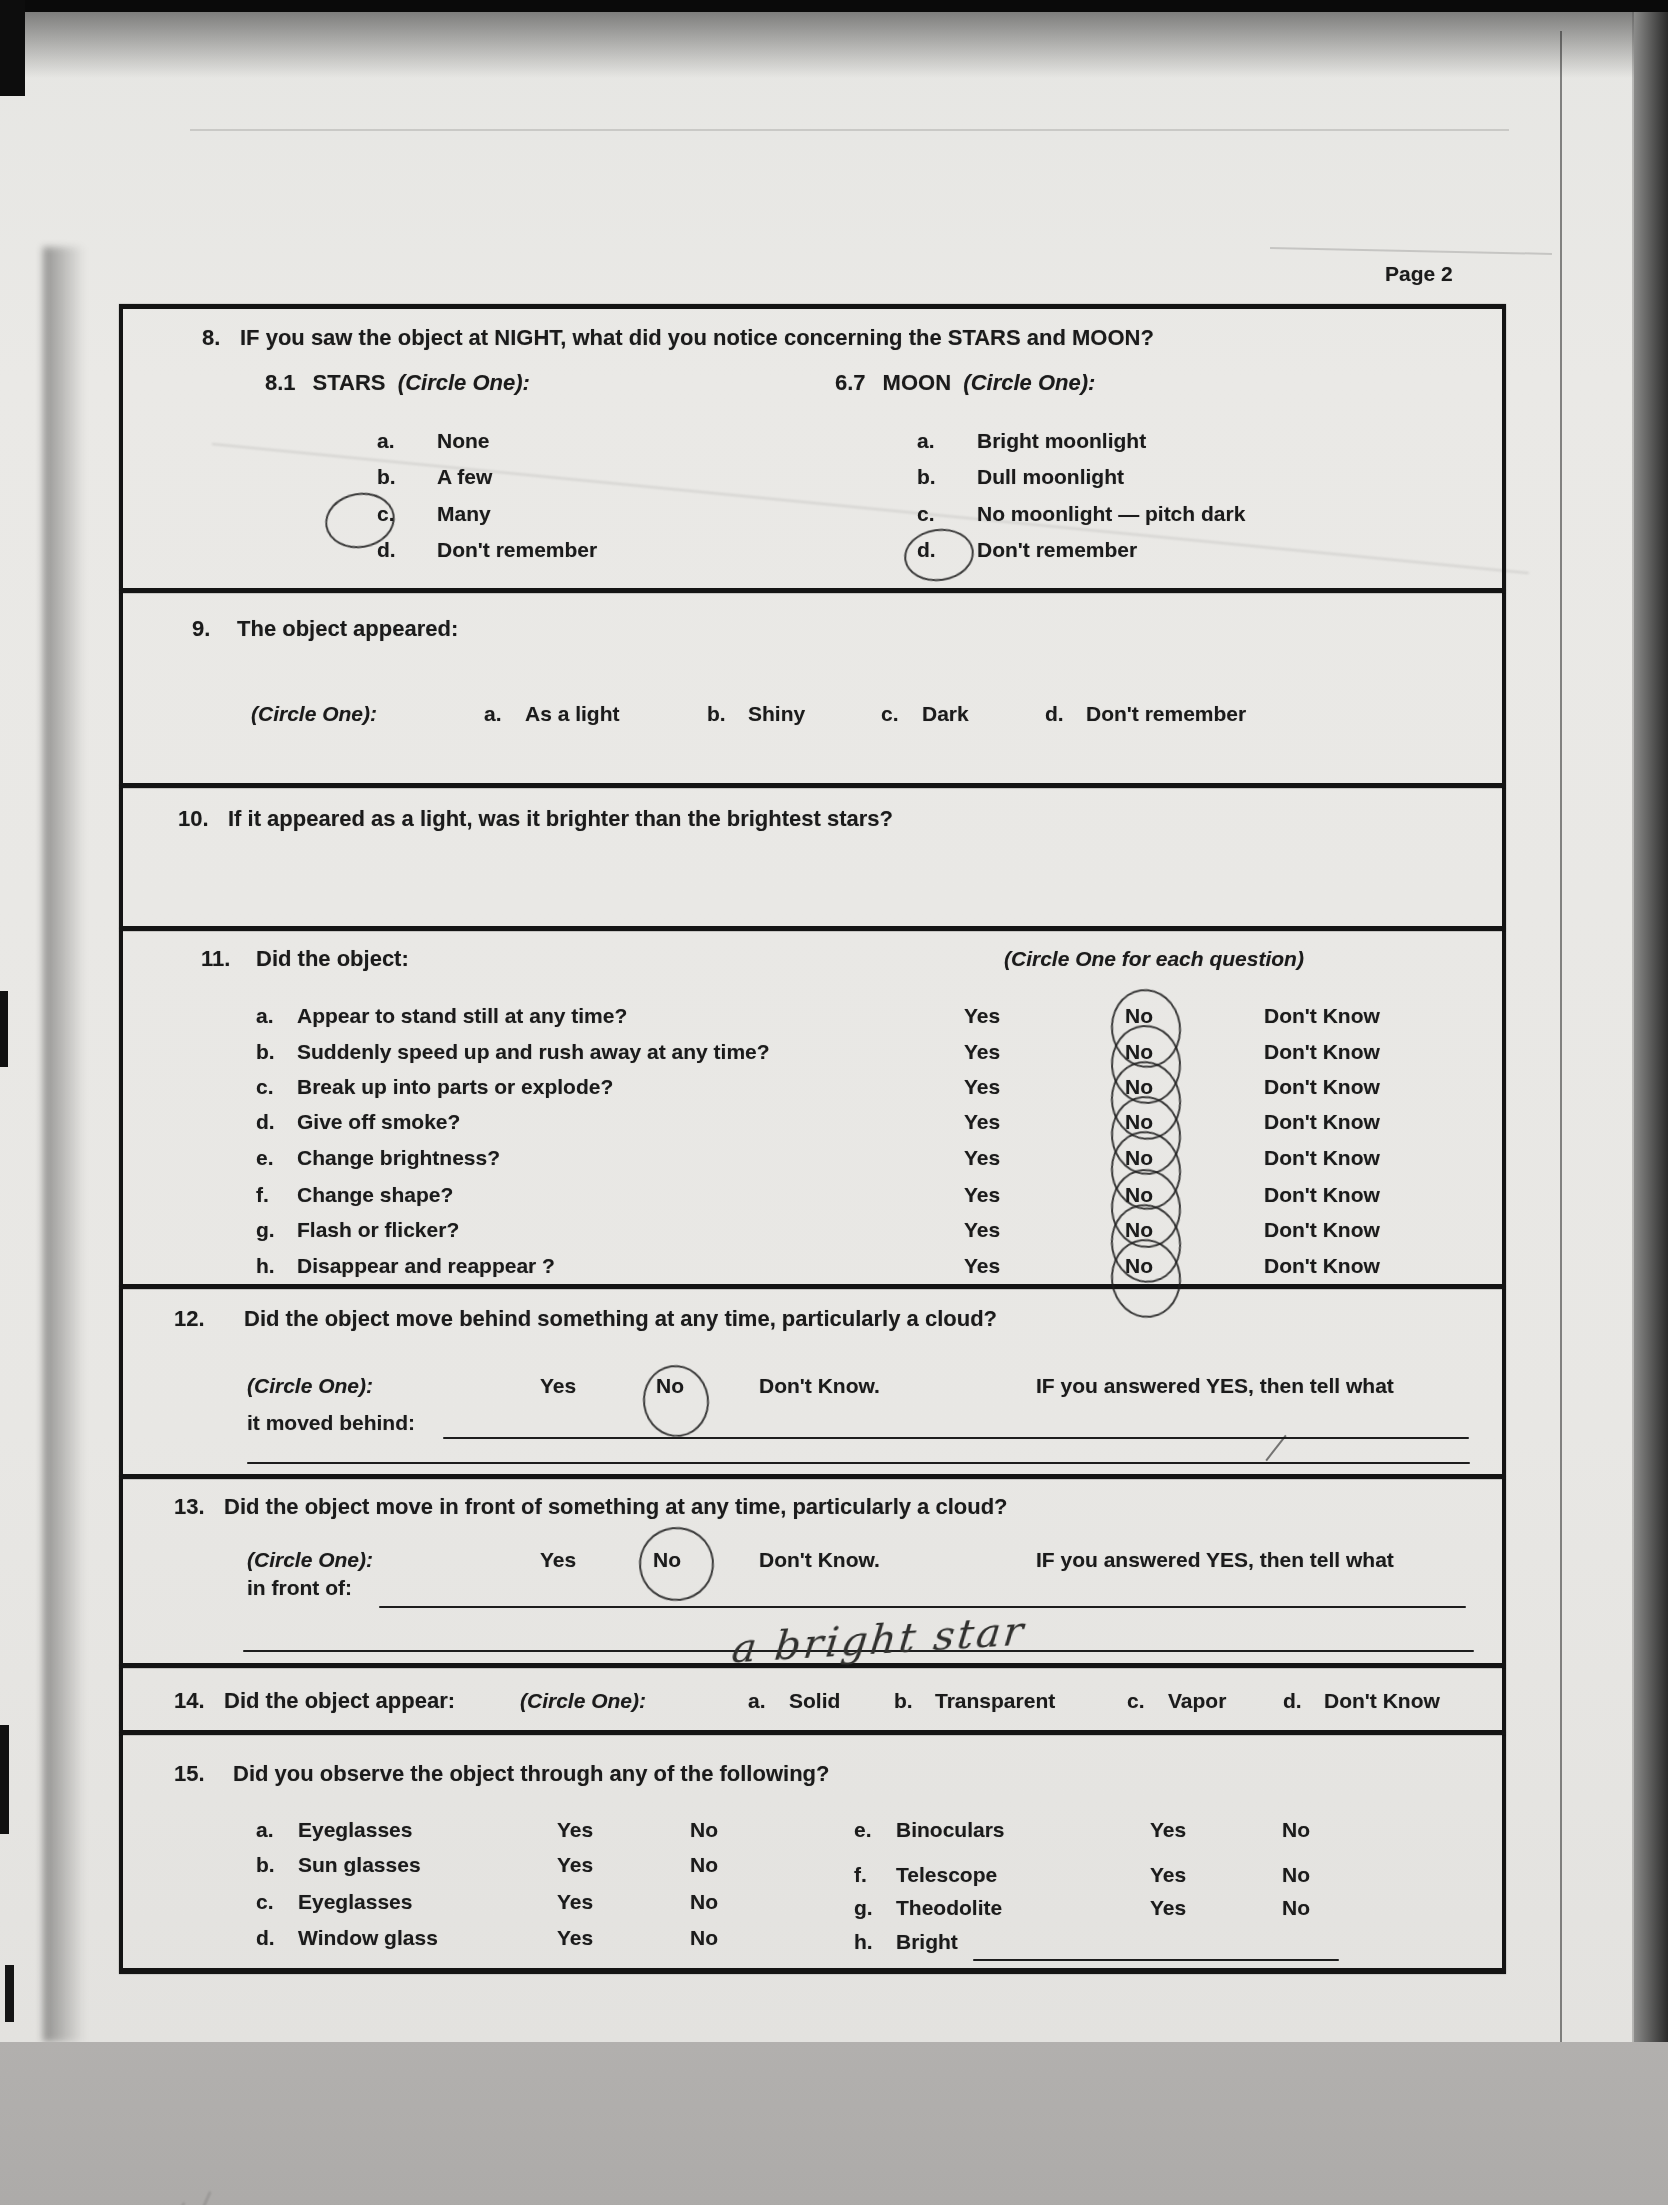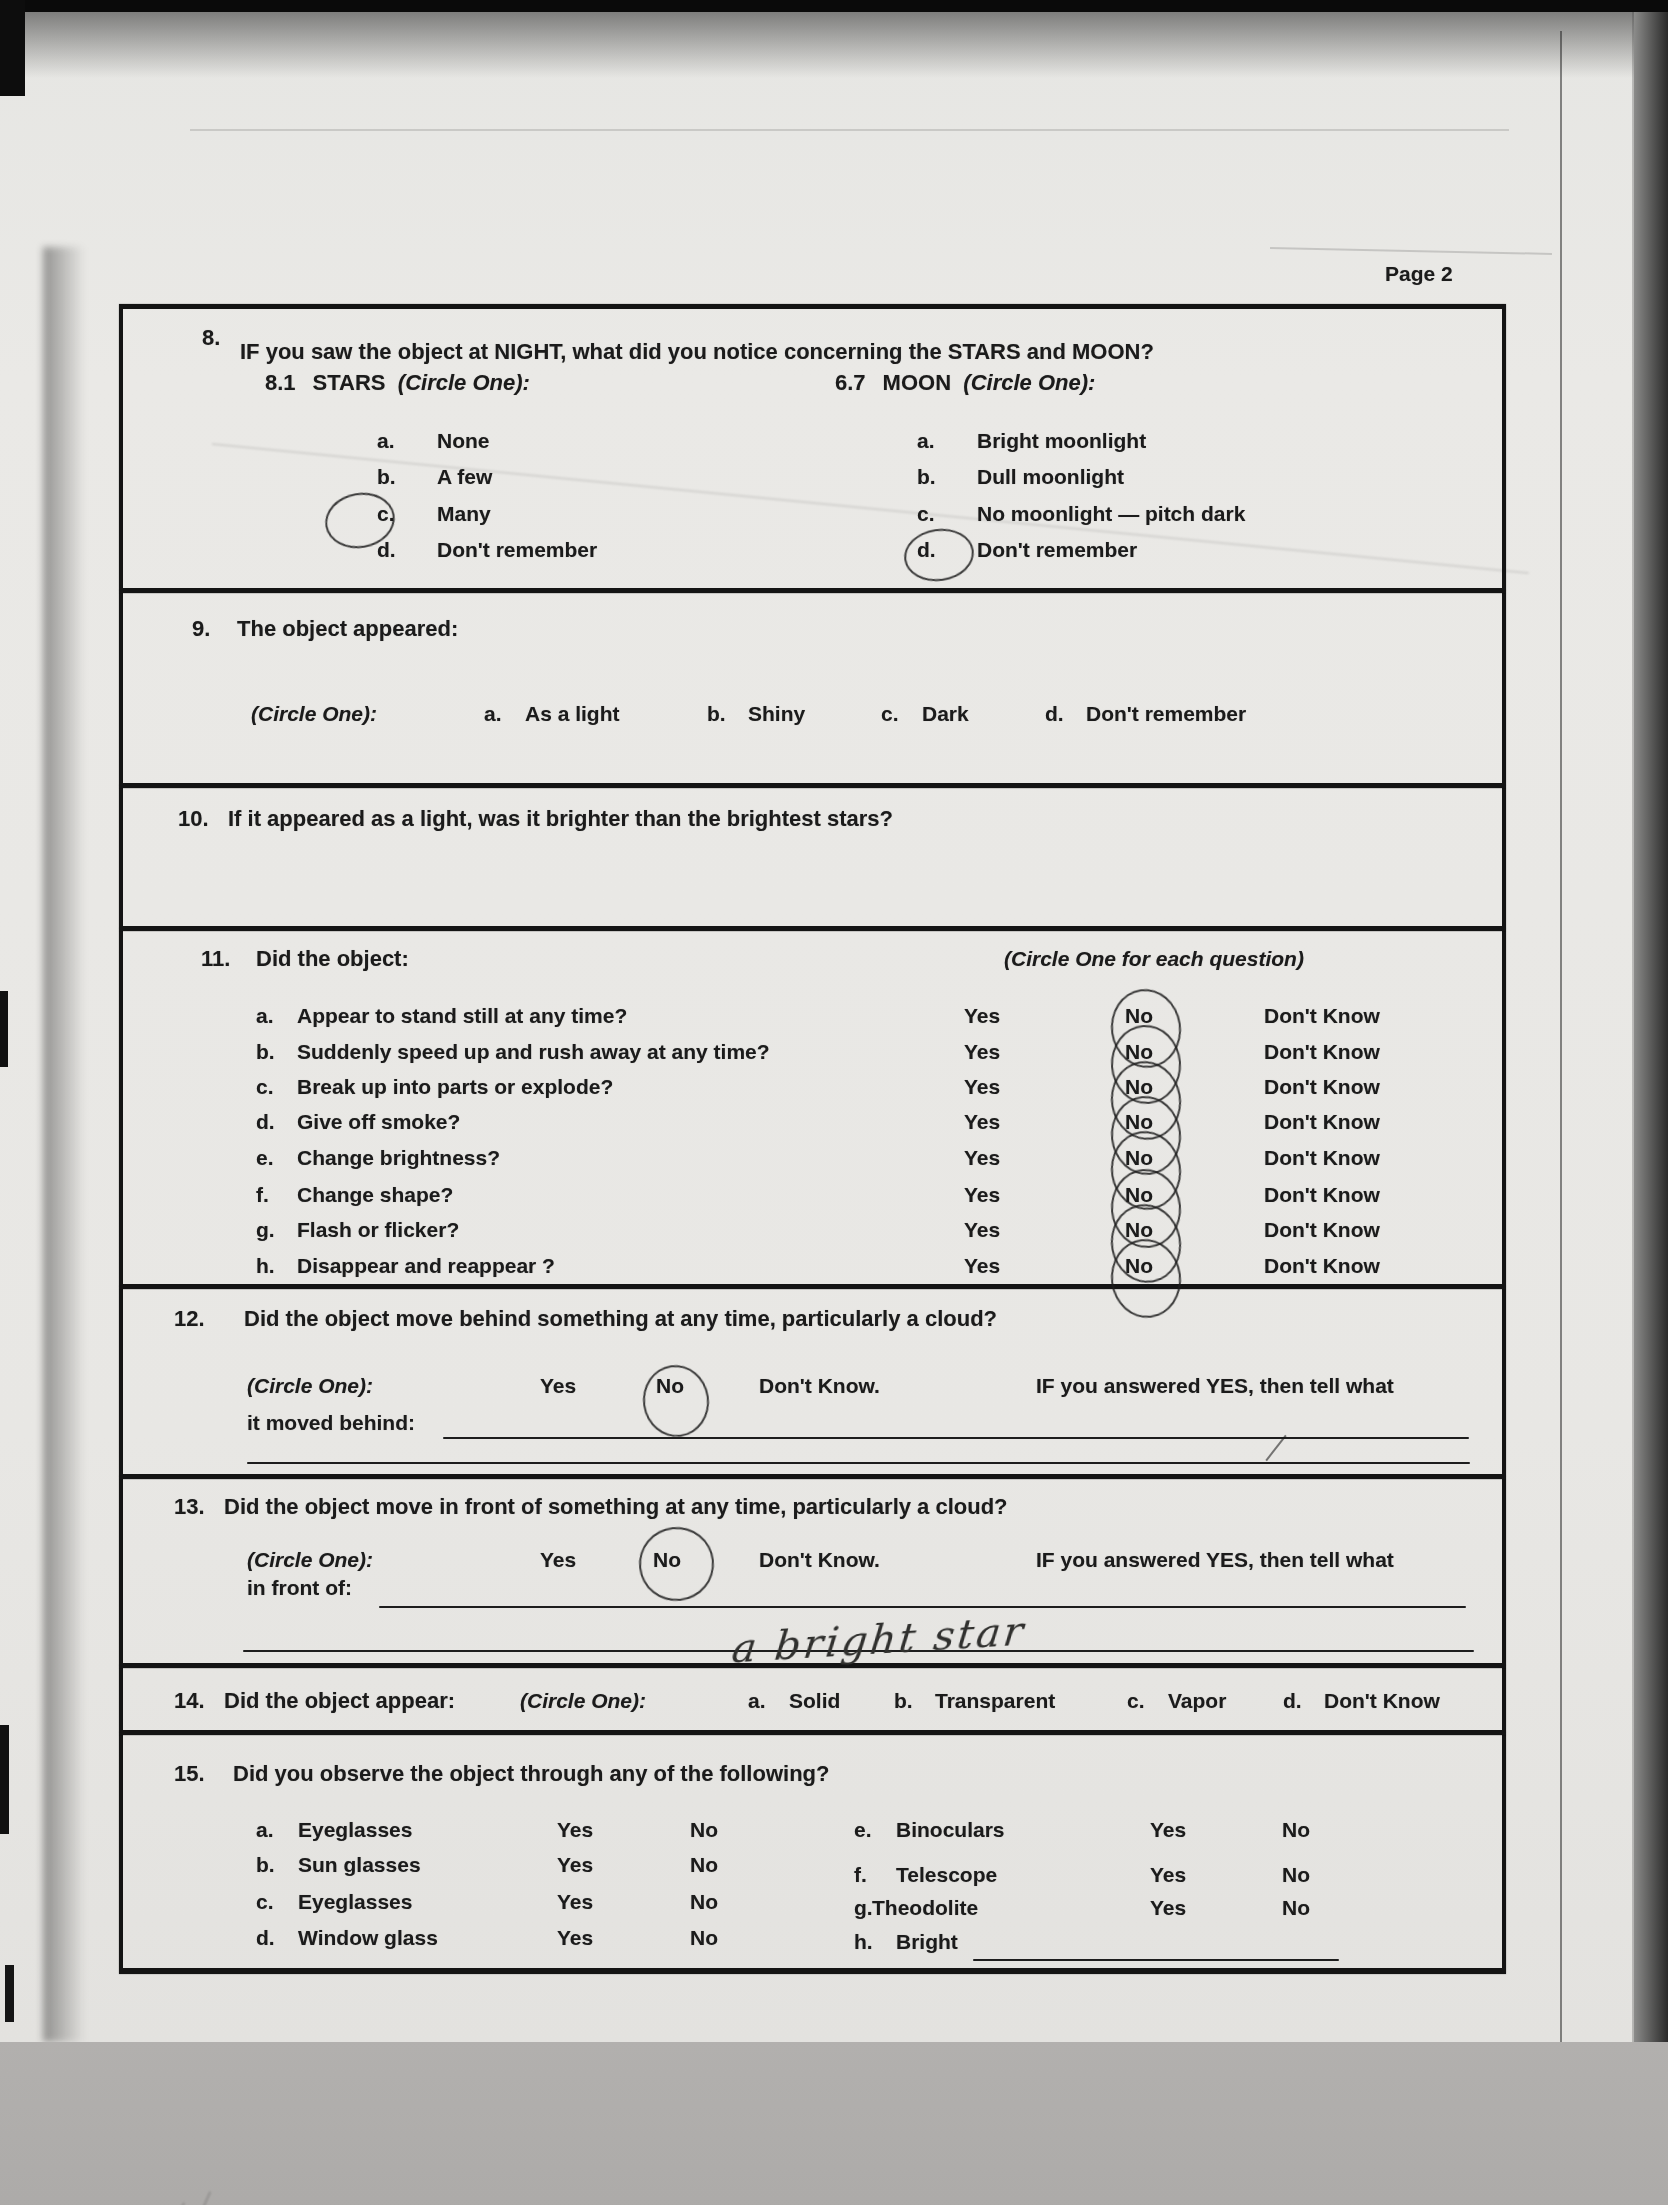--- a/index.html
+++ b/index.html
@@ -55,21 +55,21 @@
   <div class="formbox"></div>
   <div class="div-h" style="top:588px;"></div>
   <div class="div-h" style="top:783px;"></div>
   <div class="div-h" style="top:926px;"></div>
   <div class="div-h" style="top:1284px;"></div>
   <div class="div-h" style="top:1474px;"></div>
   <div class="div-h" style="top:1663px;"></div>
   <div class="div-h" style="top:1730px;"></div>
 
   <div class="t h" style="left:202px;top:325px;">8.</div>
-  <div class="t h" style="left:240px;top:325px;margin-top:14px;">IF you saw the object at NIGHT, what did you notice concerning the STARS and MOON?</div>
+  <div class="t h" style="left:240px;top:325px;">IF you saw the object at NIGHT, what did you notice concerning the STARS and MOON?</div>
 
   <div class="t h" style="left:265px;top:370px;">
     <span class="gapR">8.1</span><span class="gapS">STARS</span><span class="it">(Circle One):</span>
   </div>
   <div class="t h" style="left:835px;top:370px;">
     <span class="gapR">6.7</span><span class="gapS">MOON</span><span class="it">(Circle One):</span>
   </div>
 
   <div class="t" style="left:377px;top:428px;"><span class="ltr">a.</span><span>None</span></div>
   <div class="t" style="left:377px;top:464px;"><span class="ltr">b.</span><span>A few</span></div>
@@ -221,21 +221,21 @@
       <span class="abs" style="left:640px;top:9.7px">Telescope</span>
       <span class="abs" style="left:894px;top:9.7px">Yes</span>
       <span class="abs" style="left:1026px;top:9.7px">No</span>
   </div>
   <div class="t row" style="left:256px;top:1889px;width:1250px;">
     <span class="abs" style="left:0">c.</span>
       <span class="abs" style="left:42px">Eyeglasses</span>
       <span class="abs" style="left:301px">Yes</span>
       <span class="abs" style="left:434px">No</span>
       <span class="abs" style="left:598px;top:6.2px">g.</span>
-      <span class="abs" style="left:616px;top:6.2px">Theodolite</span>
+      <span class="abs" style="left:640px;top:6.2px">Theodolite</span>
       <span class="abs" style="left:894px;top:6.2px">Yes</span>
       <span class="abs" style="left:1026px;top:6.2px">No</span>
   </div>
   <div class="t row" style="left:256px;top:1925px;width:1250px;">
     <span class="abs" style="left:0">d.</span>
       <span class="abs" style="left:42px">Window glass</span>
       <span class="abs" style="left:301px">Yes</span>
       <span class="abs" style="left:434px">No</span>
       <span class="abs" style="left:598px;top:3.5px">h.</span>
       <span class="abs" style="left:640px;top:3.5px">Bright</span>

